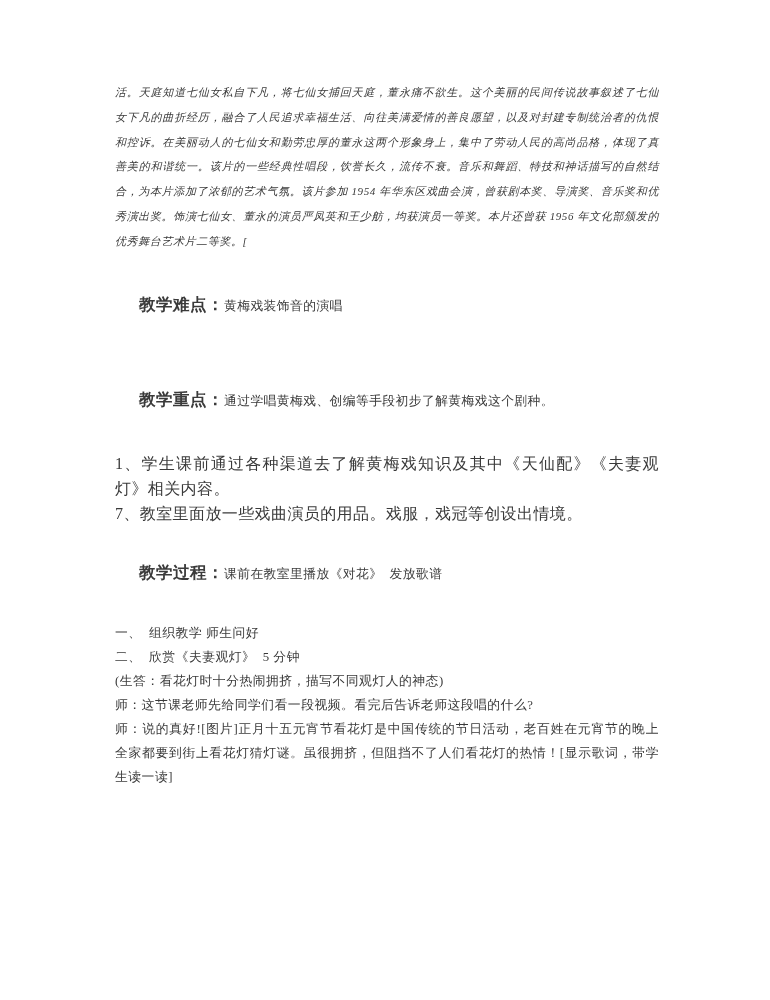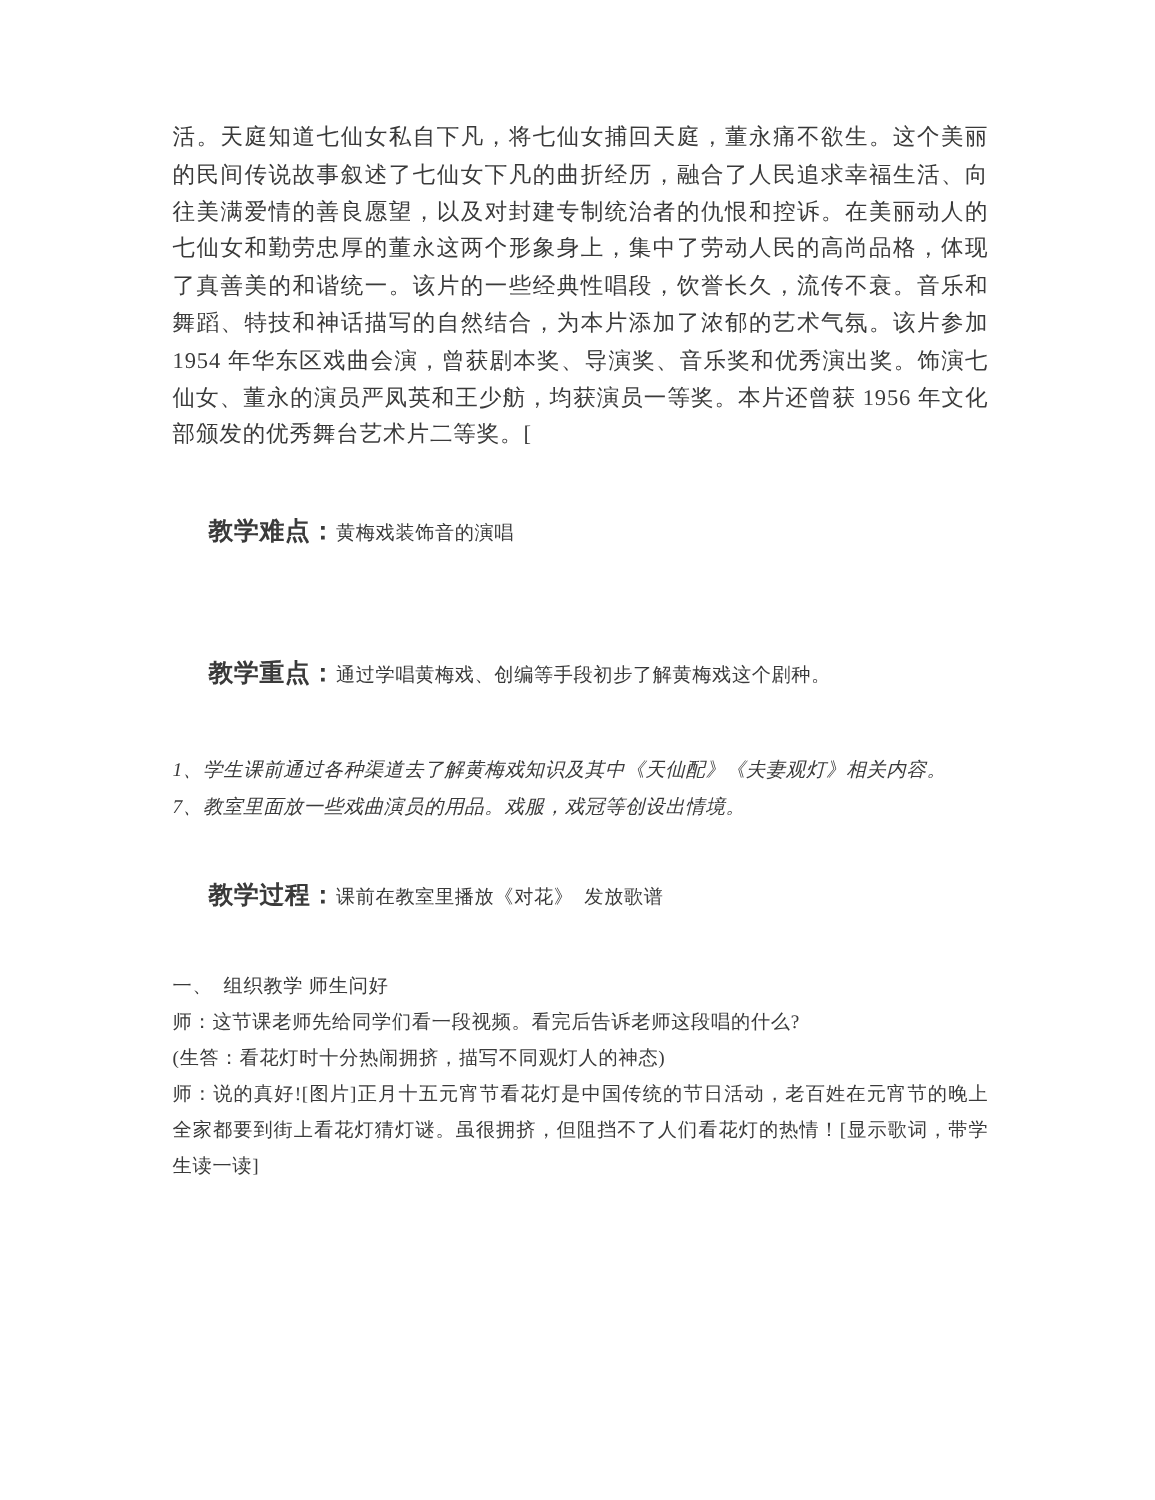--- a/index.html
+++ b/index.html
@@ -14,51 +14,51 @@
     background: #ffffff;
     overflow: hidden;
     font-family: "Liberation Serif", "DejaVu Serif", serif;
     color: #3a3a3a;
   }
   .content {
     padding: 80px 111px 0 115px;
     width: 544px;
   }
   .intro {
-    font-size: 15px;
+    font-size: 11px;
     letter-spacing: 0.6px;
     line-height: 24.8px;
     text-align: justify;
     white-space: pre-wrap;
     margin: 0 0 4px 0;
+    font-style: italic;
   }
   .section-row {
     line-height: 31px;
     white-space: pre-wrap;
   }
   .section-label {
     font-weight: bold;
     font-size: 16.5px;
     letter-spacing: 0.5px;
   }
   .section-text {
     font-size: 12.8px;
     letter-spacing: 0.4px;
   }
   .prep-list {
     margin-top: 3px;
   }
   .prep-item {
-    font-size: 13px;
+    font-size: 16px;
     letter-spacing: 0.4px;
     line-height: 25px;
     text-align: justify;
     white-space: pre-wrap;
     margin: 0;
-    font-style: italic;
   }
   .process-line {
     font-size: 12.8px;
     letter-spacing: 0.5px;
     line-height: 24px;
     text-align: justify;
     white-space: pre-wrap;
     margin: 0;
   }
   .gap-top {
@@ -87,20 +87,21 @@
       <p class="prep-item">1、学生课前通过各种渠道去了解黄梅戏知识及其中《天仙配》《夫妻观灯》相关内容。</p>
       <p class="prep-item">7、教室里面放一些戏曲演员的用品。戏服，戏冠等创设出情境。</p>
     </div>
 
     <div class="section-row">
       <span class="section-label">教学过程：</span><span class="section-text">课前在教室里播放《对花》  发放歌谱</span>
     </div>
 
     <div>
       <p class="process-line">一、  组织教学 师生问好</p>
+      <p class="process-line">二、  欣赏《夫妻观灯》  5 分钟</p>
+      <p class="process-line">(生答：看花灯时十分热闹拥挤，描写不同观灯人的神态)</p>
       <p class="process-line">师：这节课老师先给同学们看一段视频。看完后告诉老师这段唱的什么?</p>
-      <p class="process-line">(生答：看花灯时十分热闹拥挤，描写不同观灯人的神态)</p>
       <p class="process-line">师：说的真好![图片]正月十五元宵节看花灯是中国传统的节日活动，老百姓在元宵节的晚上全家都要到街上看花灯猜灯谜。虽很拥挤，但阻挡不了人们看花灯的热情！[显示歌词，带学生读一读]</p>
 
     </div>
 
   </div>
 </div>
 
 </body></html>

